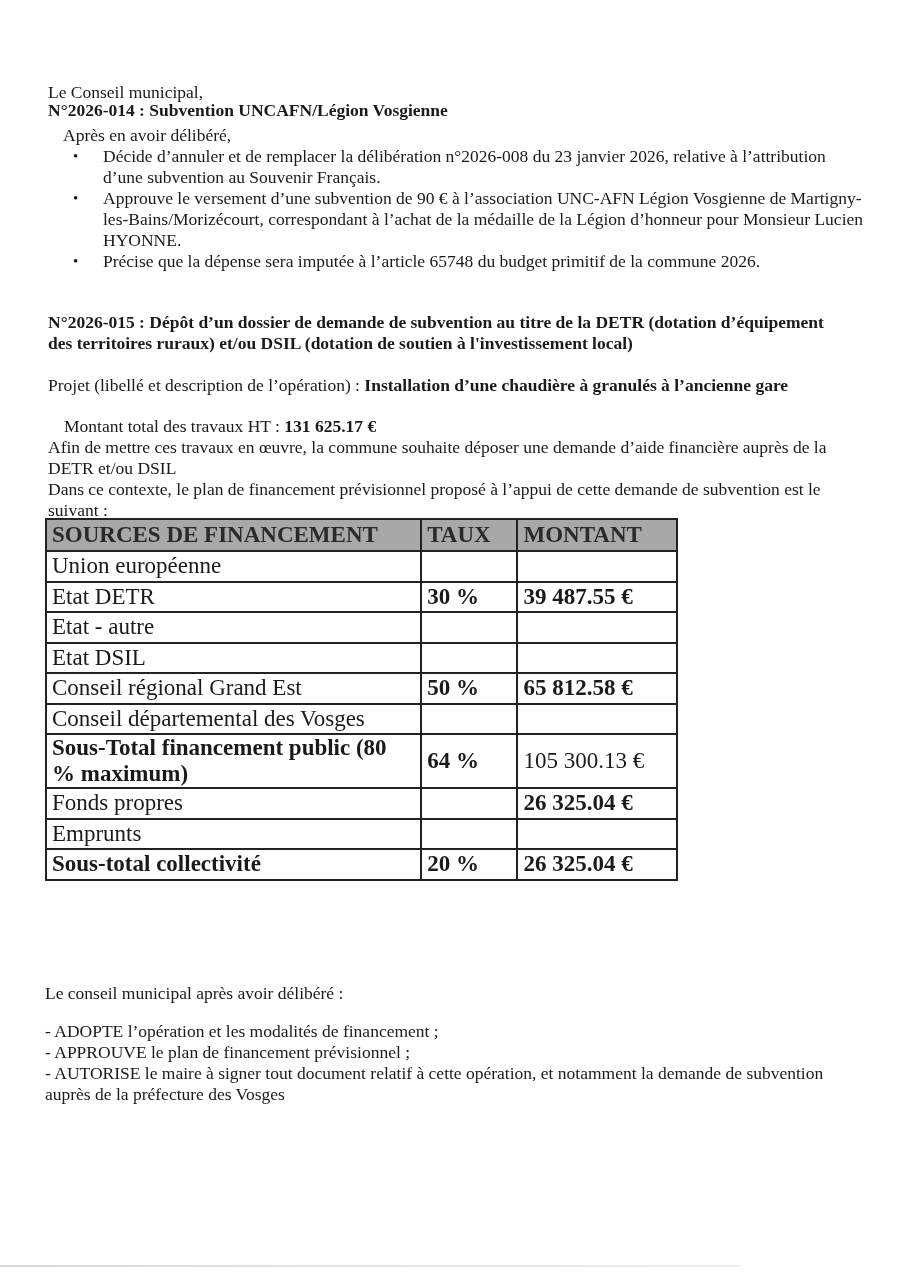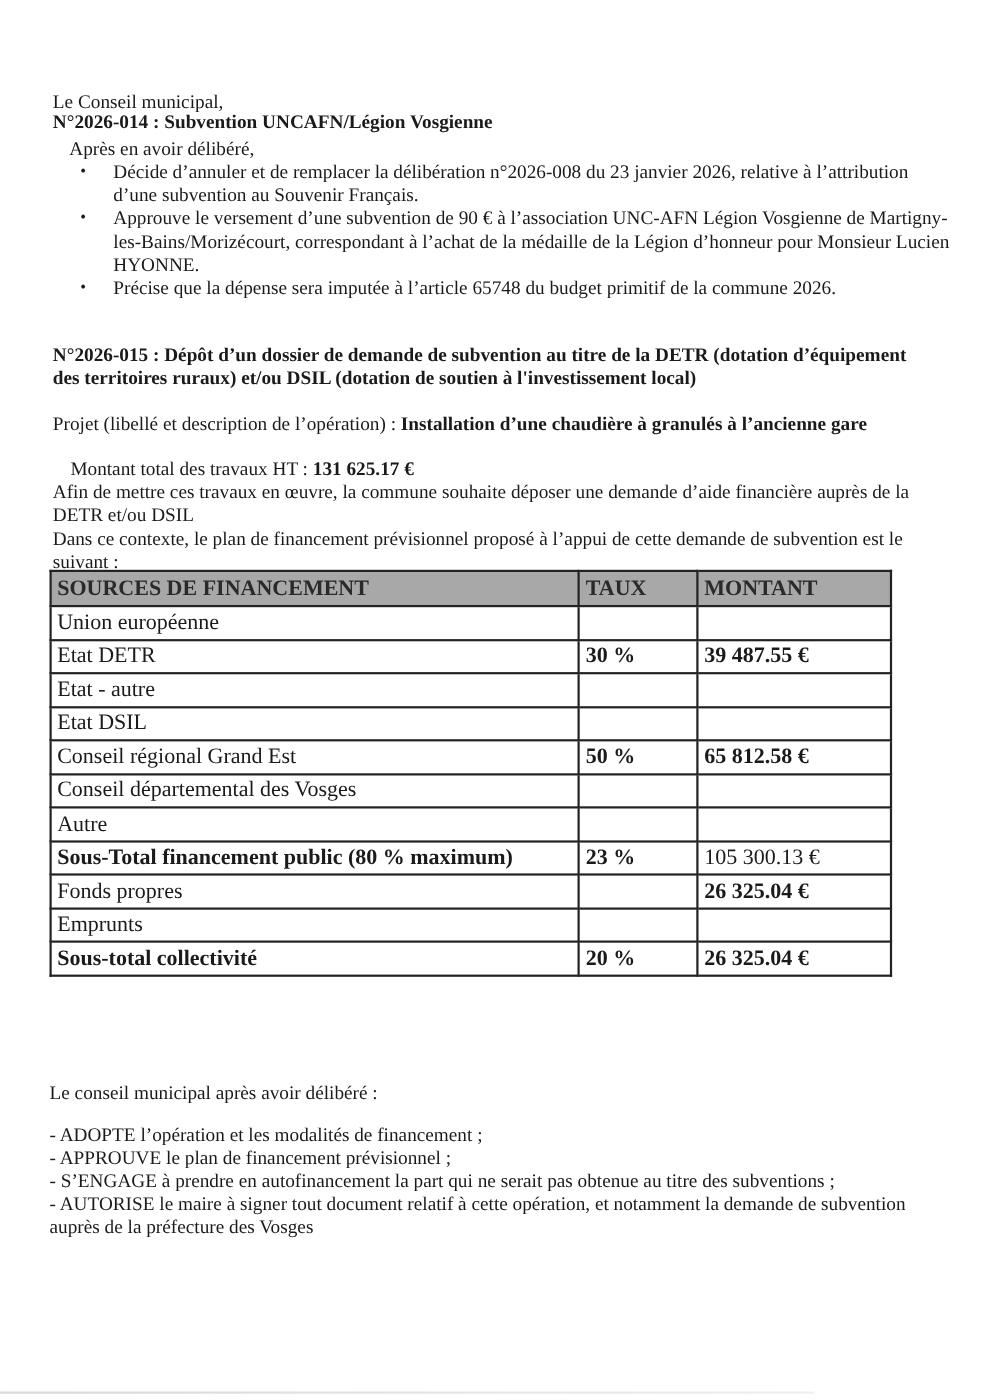--- a/index.html
+++ b/index.html
@@ -8,22 +8,22 @@
     font-family: "Liberation Serif", serif; color: #1a1a1a; font-size: 17.5px;
   }
   .abs { position: absolute; white-space: nowrap; }
   .b { font-weight: bold; }
   .title { font-size: 17.5px; font-weight: bold; }
   ul.bullets { position: absolute; left: 48px; top: 146px; margin: 0; padding: 0; list-style: none; width: 820px; }
   ul.bullets li { position: relative; padding-left: 55px; line-height: 21px; margin: 0; }
   ul.bullets li::before { content: "\2022"; position: absolute; left: 25px; top: 0; font-size: 15px; }
   .para { position: absolute; left: 48px; line-height: 21px; width: 820px; }
   table.fin {
-    position: absolute; left: 45px; top: 518px; width: 766px;
-    border-collapse: collapse; font-size: 20px;
+    position: absolute; left: 45px; top: 518px; width: 633px;
+    border-collapse: collapse; font-size: 23px;
   }
   table.fin td, table.fin th {
     border: 2px solid #222; height: 28.5px; padding: 0 5px; text-align: left; vertical-align: middle;
   }
   table.fin th { background: #a8a8a8; color: #2a2a2a; font-weight: bold; height: 30px; }
   table.fin col.c1 { width: 482px; }
   table.fin col.c2 { width: 108px; }
   table.fin col.c3 { width: 176px; }
   .rule { position: absolute; left: 0; top: 1265px; width: 740px; height: 2px; background: linear-gradient(to right, #d8d8d8, #efefef); }
 </style>
@@ -91,27 +91,22 @@
         <td>Conseil régional Grand Est</td>
         <td style="font-weight: bold;">50 %</td>
         <td style="font-weight: bold;">65 812.58 €</td>
       </tr>
       <tr>
         <td>Conseil départemental des Vosges</td>
         <td style="font-weight: bold;"></td>
         <td style="font-weight: bold;"></td>
       </tr>
       <tr>
-        <td>Autre</td>
-        <td style="font-weight: bold;"></td>
-        <td style="font-weight: bold;"></td>
-      </tr>
-      <tr>
         <td style="font-weight: bold;">Sous-Total financement public (80 % maximum)</td>
-        <td style="font-weight: bold;">23 %</td>
+        <td style="font-weight: bold;">64 %</td>
         <td style="font-weight: normal;">105 300.13 €</td>
       </tr>
       <tr>
         <td>Fonds propres</td>
         <td style="font-weight: bold;"></td>
         <td style="font-weight: bold;">26 325.04 €</td>
       </tr>
       <tr>
         <td>Emprunts</td>
         <td style="font-weight: bold;"></td>
@@ -122,17 +117,16 @@
         <td style="font-weight: bold;">20 %</td>
         <td style="font-weight: bold;">26 325.04 €</td>
       </tr>
     </tbody>
 </table>
 
 <div class="abs" style="left:45px; top:983px;">Le conseil municipal après avoir délibéré :</div>
 <div class="para" style="left:45px; top:1021px;">
   <div>- ADOPTE l’opération et les modalités de financement ;</div>
   <div>- APPROUVE le plan de financement prévisionnel ;</div>
-  <div>- S’ENGAGE à prendre en autofinancement la part qui ne serait pas obtenue au titre des subventions ;</div>
   <div>- AUTORISE le maire à signer tout document relatif à cette opération, et notamment la demande de subvention auprès de la préfecture des Vosges</div>
 </div>
 
 <div class="rule"></div>
 
 </body></html>

